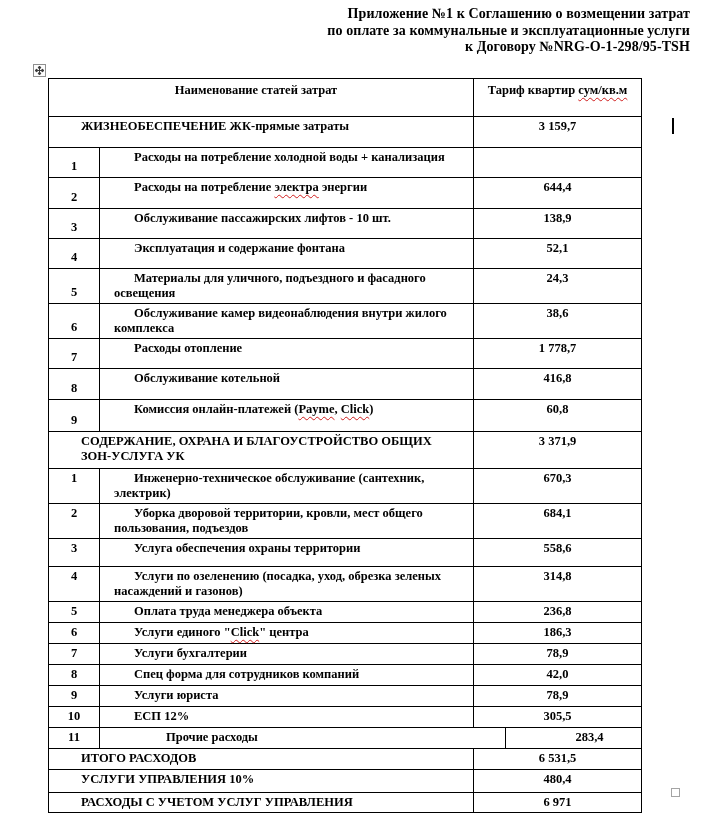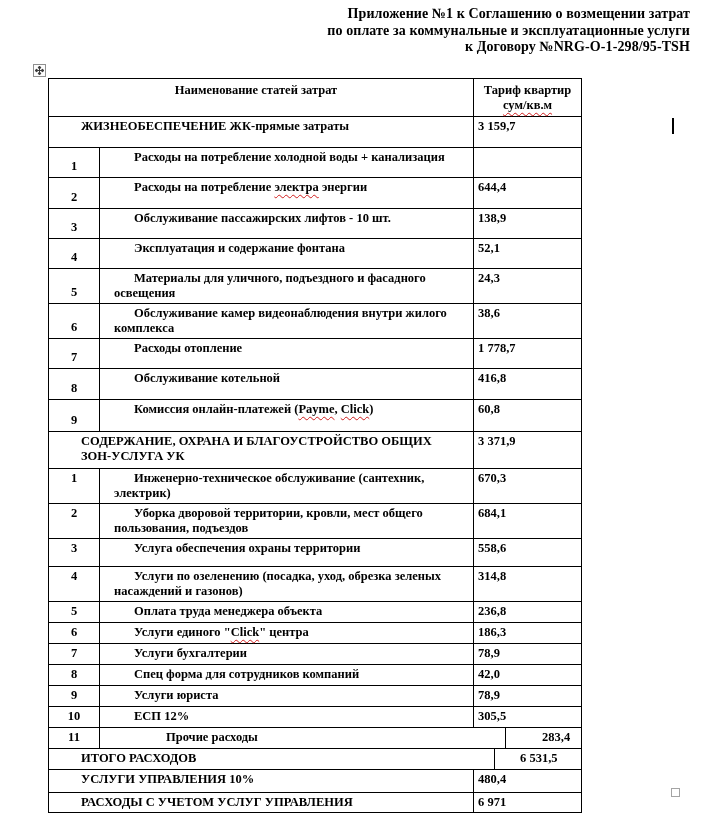--- a/index.html
+++ b/index.html
@@ -29,21 +29,21 @@
     width: 13px; height: 13px;
     border: 1px solid #8f8f8f; background: #fdfdfd;
     display: flex; align-items: center; justify-content: center;
     cursor: move;
   }
   .move-handle svg { display: block; }
 
   
   .cost-table {
     position: absolute; left: 48px; top: 78px;
-    width: 534px;
+    width: 594px;
     border: 1.5px solid #000;
     background: #fff;
   }
   .t-row {
     display: grid;
     grid-template-columns: 51px 374px 1fr;
     border-bottom: 1.5px solid #000;
   }
   .t-row:last-child { border-bottom: none; }
   .cell { font-size: 12.5px; line-height: 15px; }
@@ -63,20 +63,21 @@
   }
 
   .span-row .cell-span {
     grid-column: 1 / 3;
     border-right: 1.5px solid #000;
     padding: 2px 10px 2px 32px;
     text-indent: 0;
   }
 
   .cell-value {
+    text-align: center;
     padding: 2px 4px;
   }
 
   
   .t-head .cell {
     text-align: center;
     padding-top: 4px;
   }
   .t-head .cell-span { padding-left: 0; }
 
@@ -233,21 +234,21 @@
     <div class="t-row num-top" style="min-height: 21px;">
     <div class="cell cell-num">10</div>
     <div class="cell cell-name">ЕСП 12%</div>
     <div class="cell cell-value">305,5</div>
   </div>
     <div class="t-row num-top" style="min-height: 19px; gap: 32px;">
     <div class="cell cell-num">11</div>
     <div class="cell cell-name">Прочие расходы</div>
     <div class="cell cell-value">283,4</div>
   </div>
-    <div class="t-row span-row" style="min-height: 21px; gap: 21px;">
+    <div class="t-row span-row" style="min-height: 21px;">
     <div class="cell cell-span">ИТОГО РАСХОДОВ</div>
     <div class="cell cell-value">6 531,5</div>
   </div>
     <div class="t-row span-row" style="min-height: 23px;">
     <div class="cell cell-span">УСЛУГИ УПРАВЛЕНИЯ 10%</div>
     <div class="cell cell-value">480,4</div>
   </div>
     <div class="t-row span-row" style="min-height: 15px;">
     <div class="cell cell-span">РАСХОДЫ С УЧЕТОМ УСЛУГ УПРАВЛЕНИЯ</div>
     <div class="cell cell-value">6 971</div>

